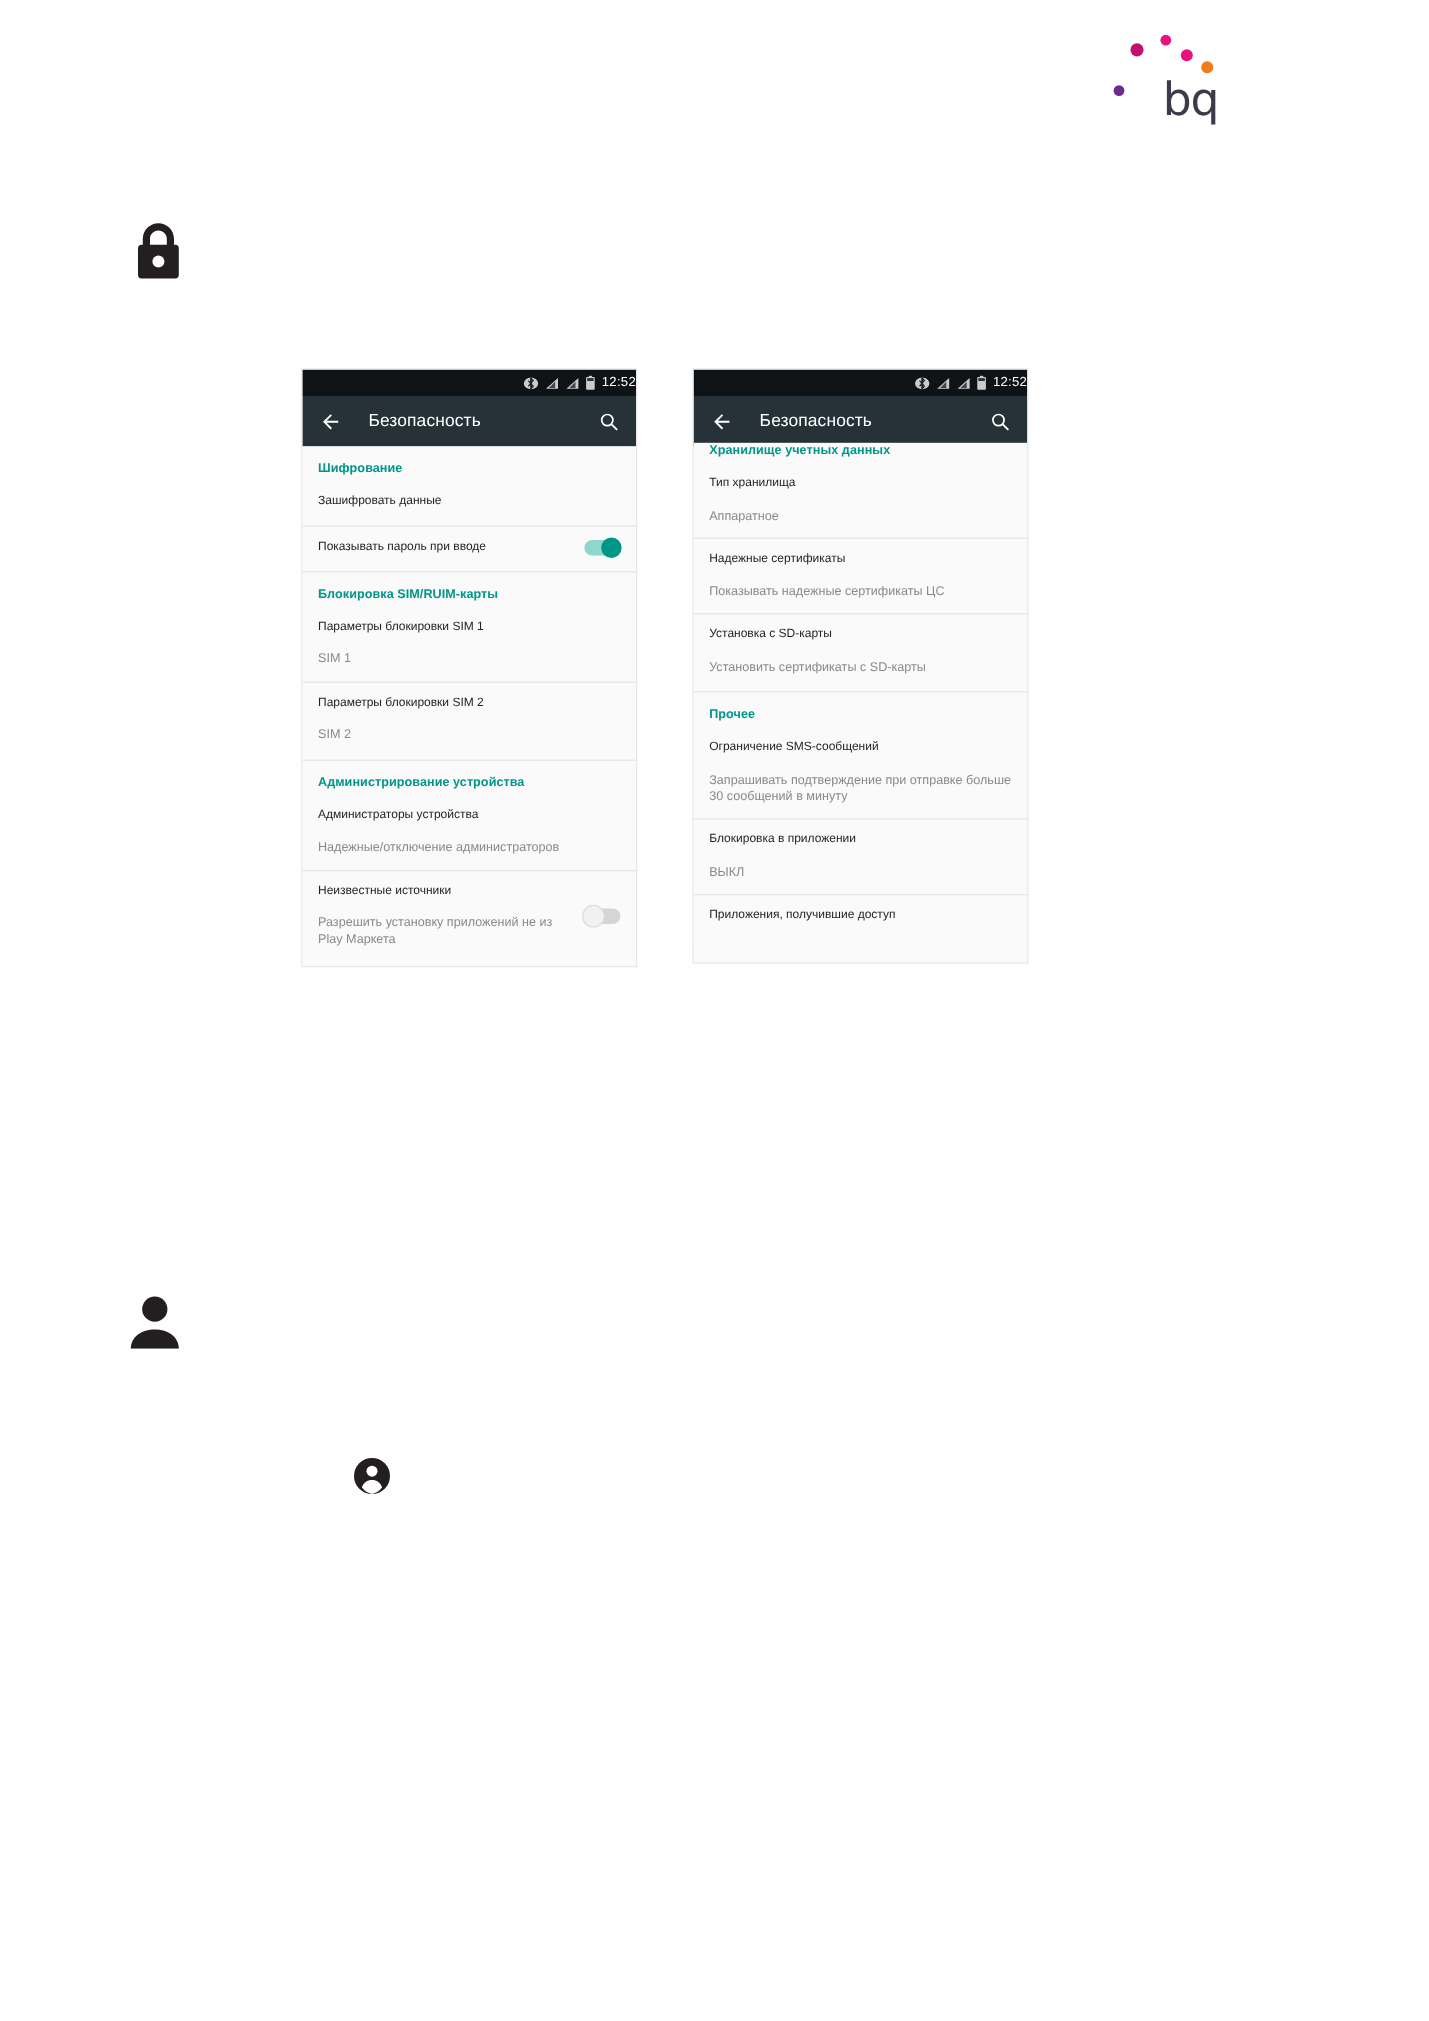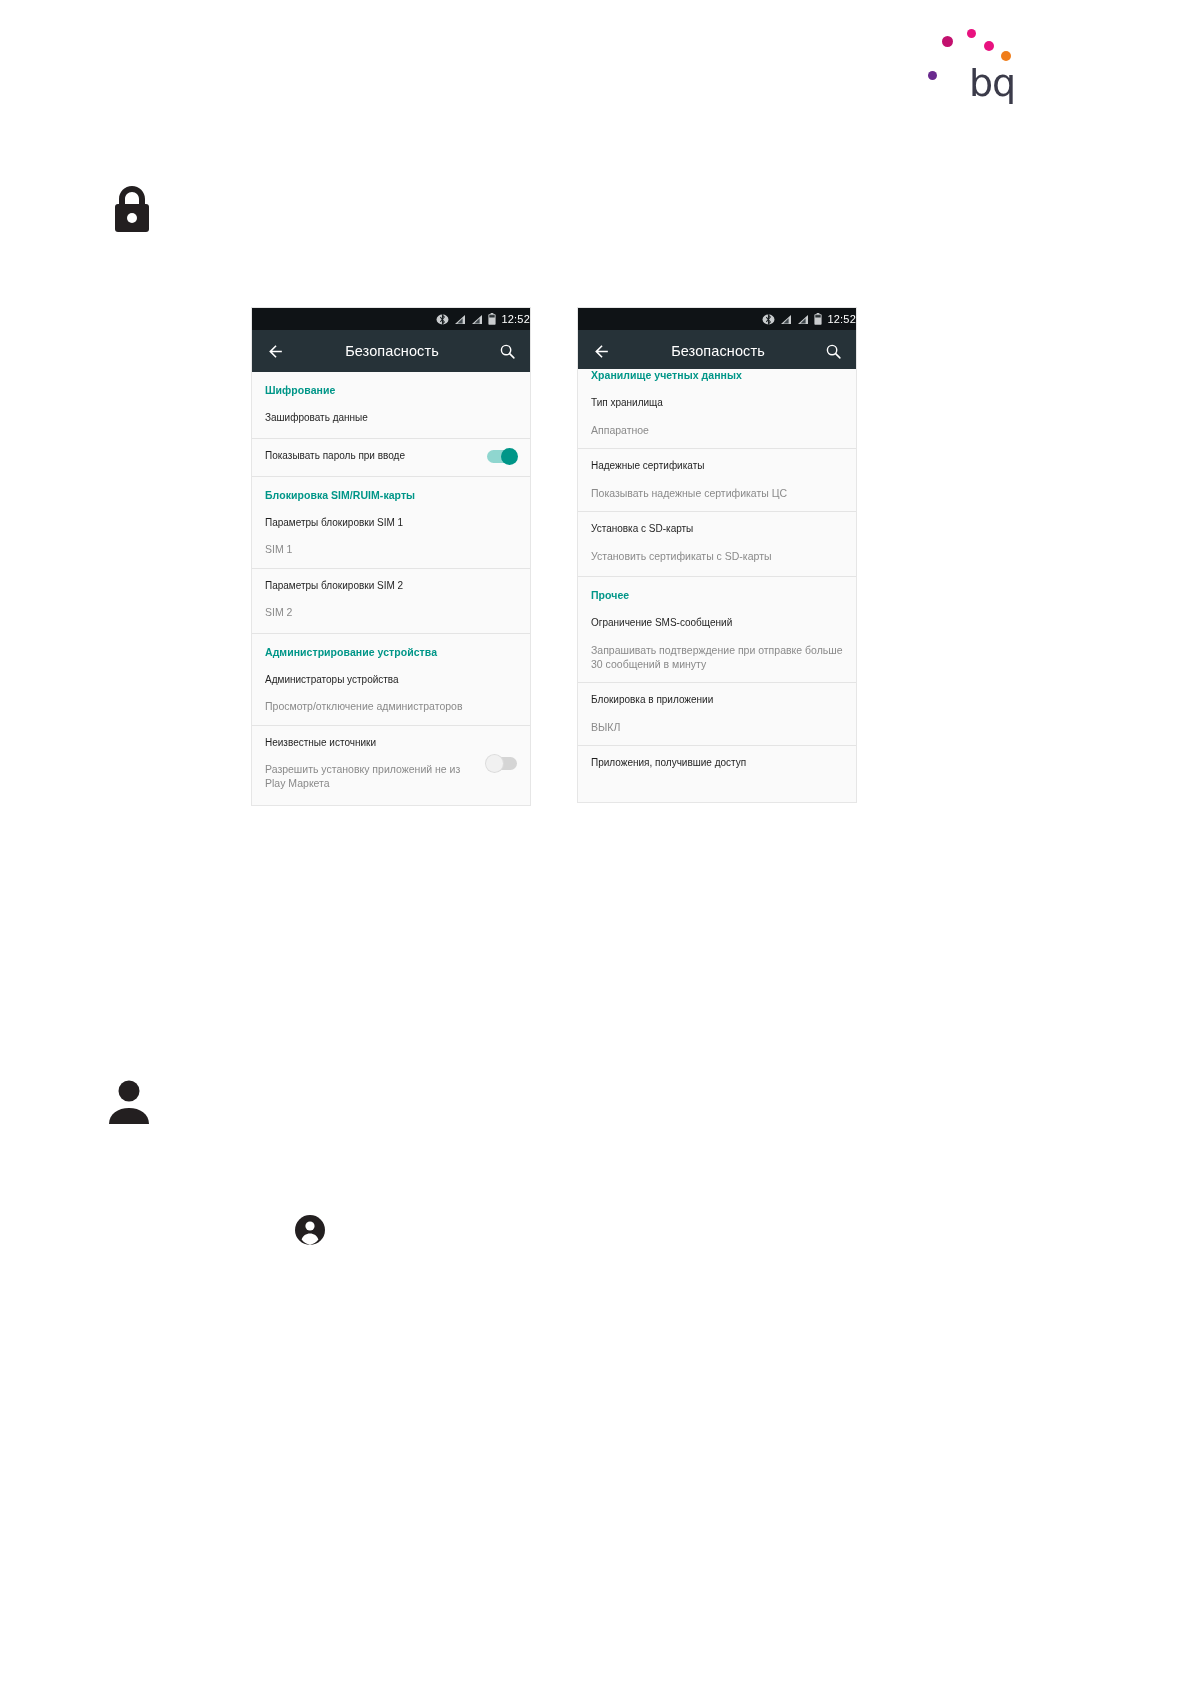--- a/index.html
+++ b/index.html
@@ -50,21 +50,21 @@
     color:#ffffff; font-size: 11px; font-family: "Liberation Sans", sans-serif;
     letter-spacing: .2px; line-height:1;
   }
   .sb-ico { display:inline-block; position: relative; }
   .ico-bt { width: 13px; height: 11px; }
   .ico-sig { width: 12px; height: 11px; }
   .ico-batt { width: 8px; height: 12px; }
 
   .toolbar {
     height: 42px; background:#263238; display:flex; align-items:center;
-    padding: 0 14px; gap: 22px; text-align: center;
+    padding: 0 14px; gap: 22px;
   }
   .toolbar .back { width: 19px; height: 19px; flex:none; cursor:pointer; }
   .toolbar .title {
     color:#ffffff; font-size: 14.5px; font-weight: 400;
     flex: 1; letter-spacing: .1px;
   }
   .toolbar .search { width: 17px; height: 17px; flex:none; cursor:pointer; }
 
   .list { background:#fafafa; }
   .group { border-bottom: 1px solid #e4e4e4; padding-bottom: 2px; }
@@ -189,21 +189,21 @@
               <div class="rtitle">Параметры блокировки SIM 2</div>
               <div class="rsub">SIM 2</div>
             </div>
           </div>
         </div>
         <div class="group">
           <div class="group-header">Администрирование устройства</div>
           <div class="row no-div">
             <div class="texts">
               <div class="rtitle">Администраторы устройства</div>
-              <div class="rsub">Просмотр/отключение администраторов</div>
+              <div class="rsub">Надежные/отключение администраторов</div>
             </div>
           </div>
           <div class="row">
             <div class="texts">
               <div class="rtitle">Неизвестные источники</div>
               <div class="rsub">Разрешить установку приложений не из Play Маркета</div>
             </div>
             <div class="switch off">
               <span class="knob"></span>
             </div>

